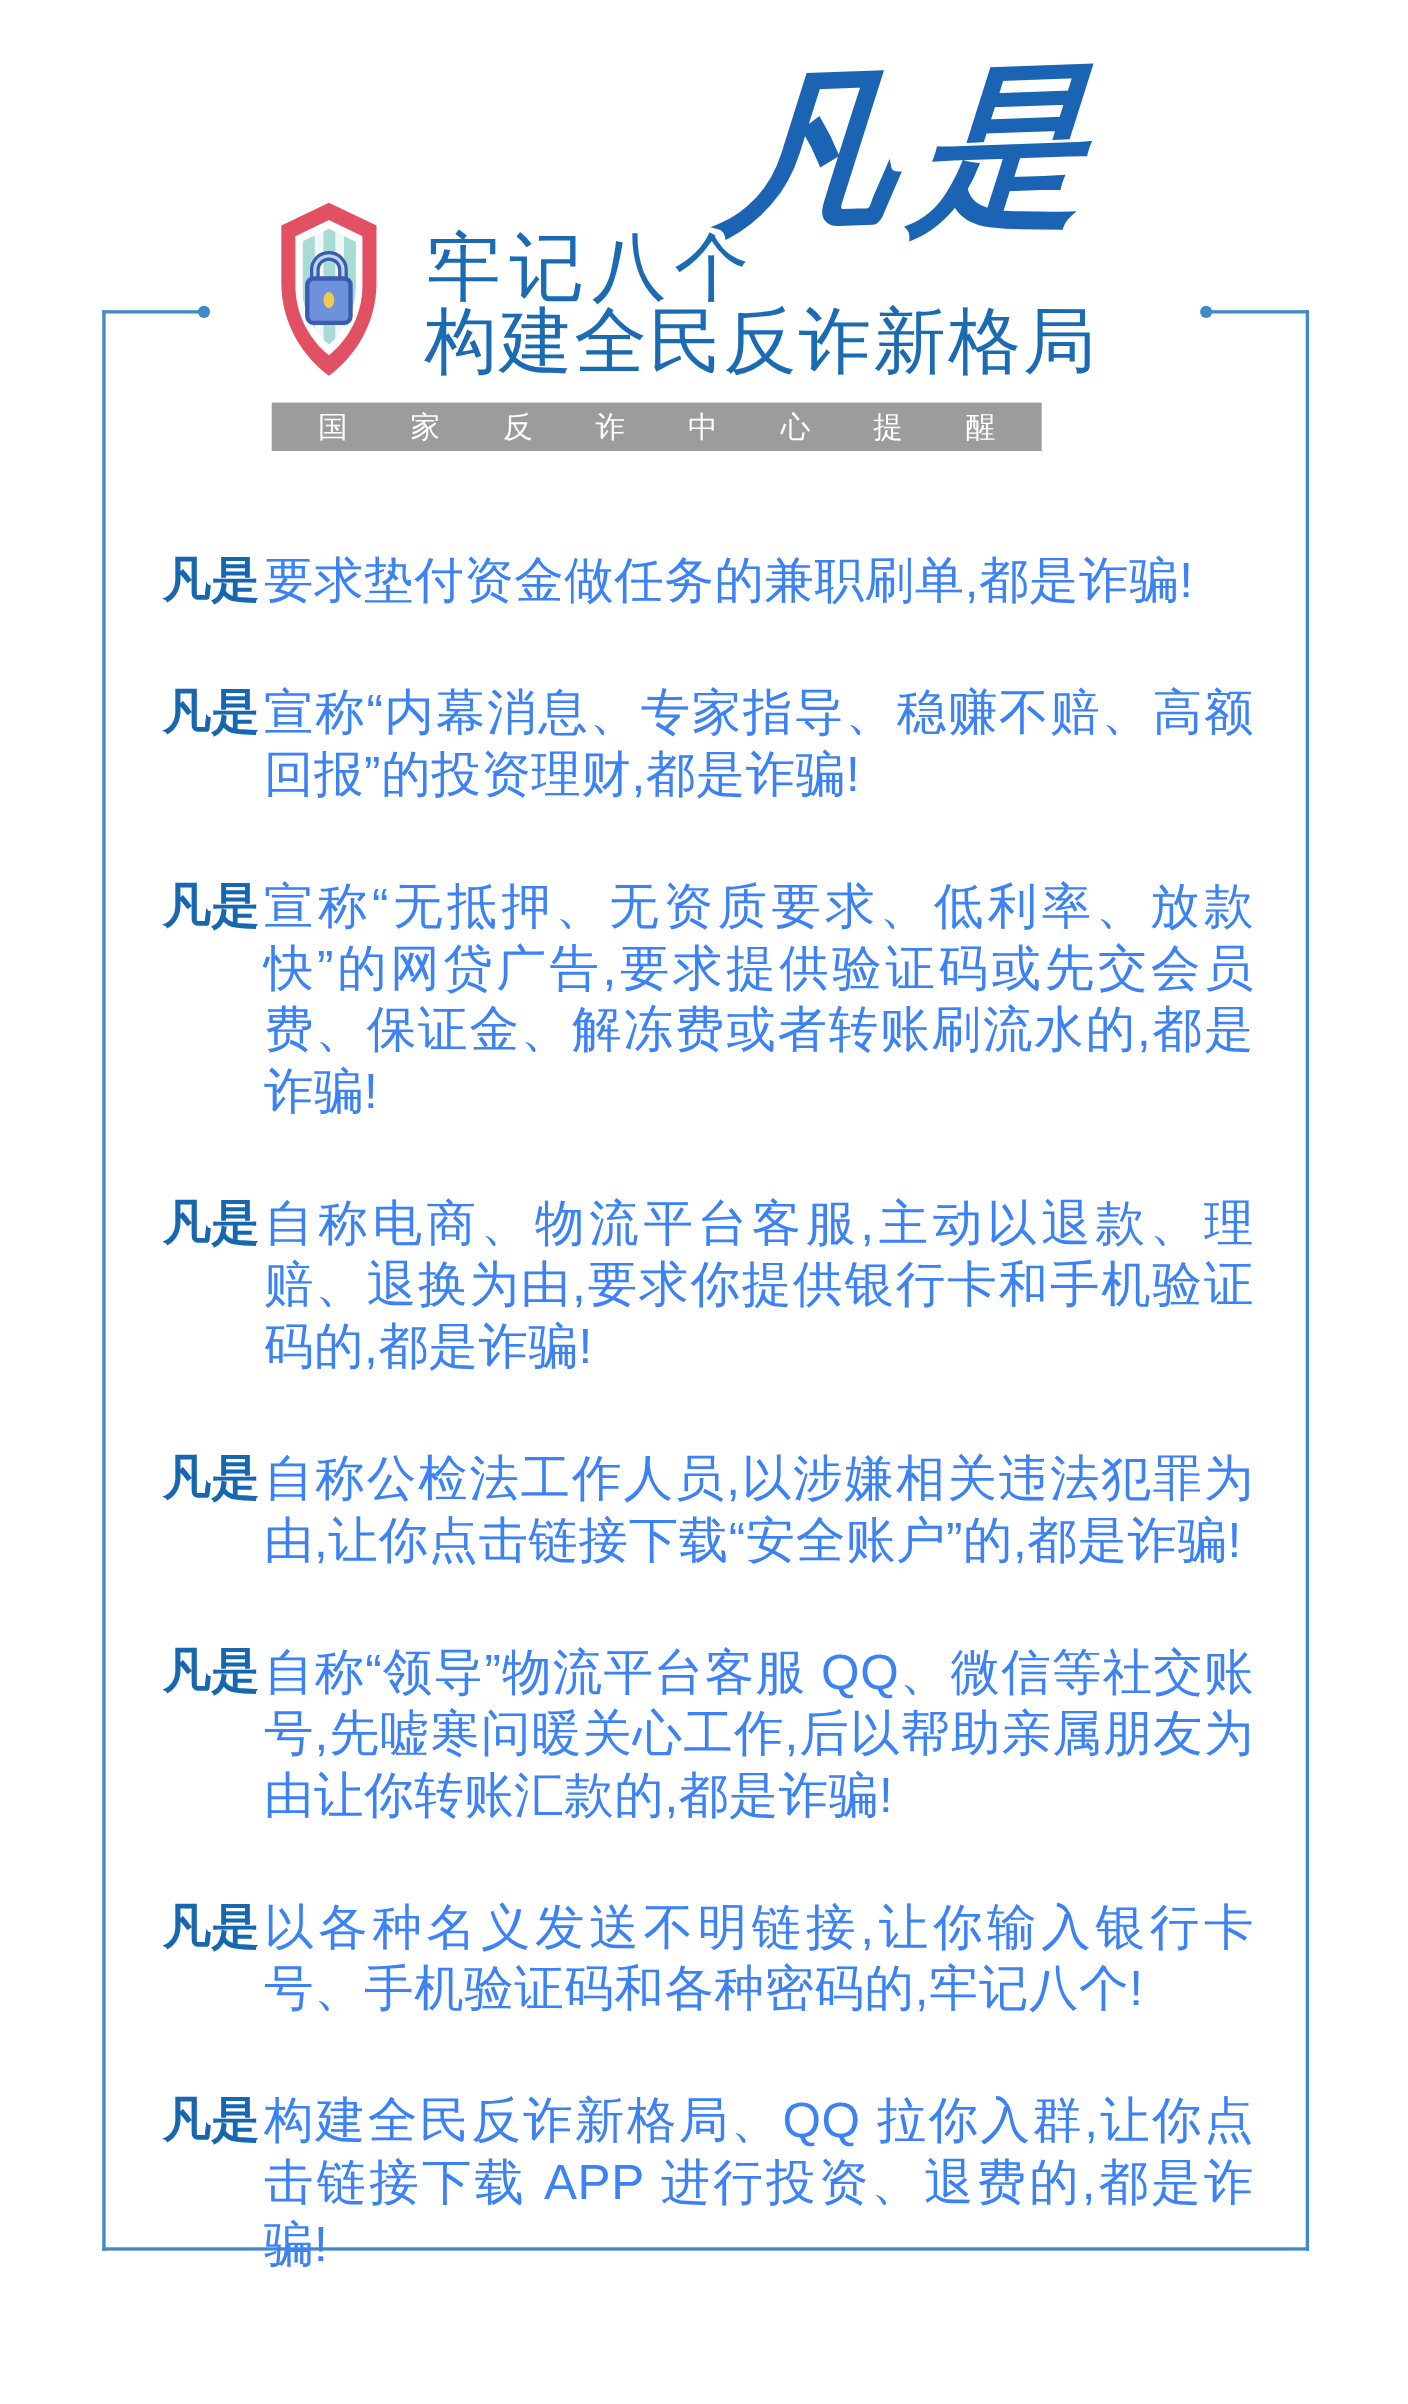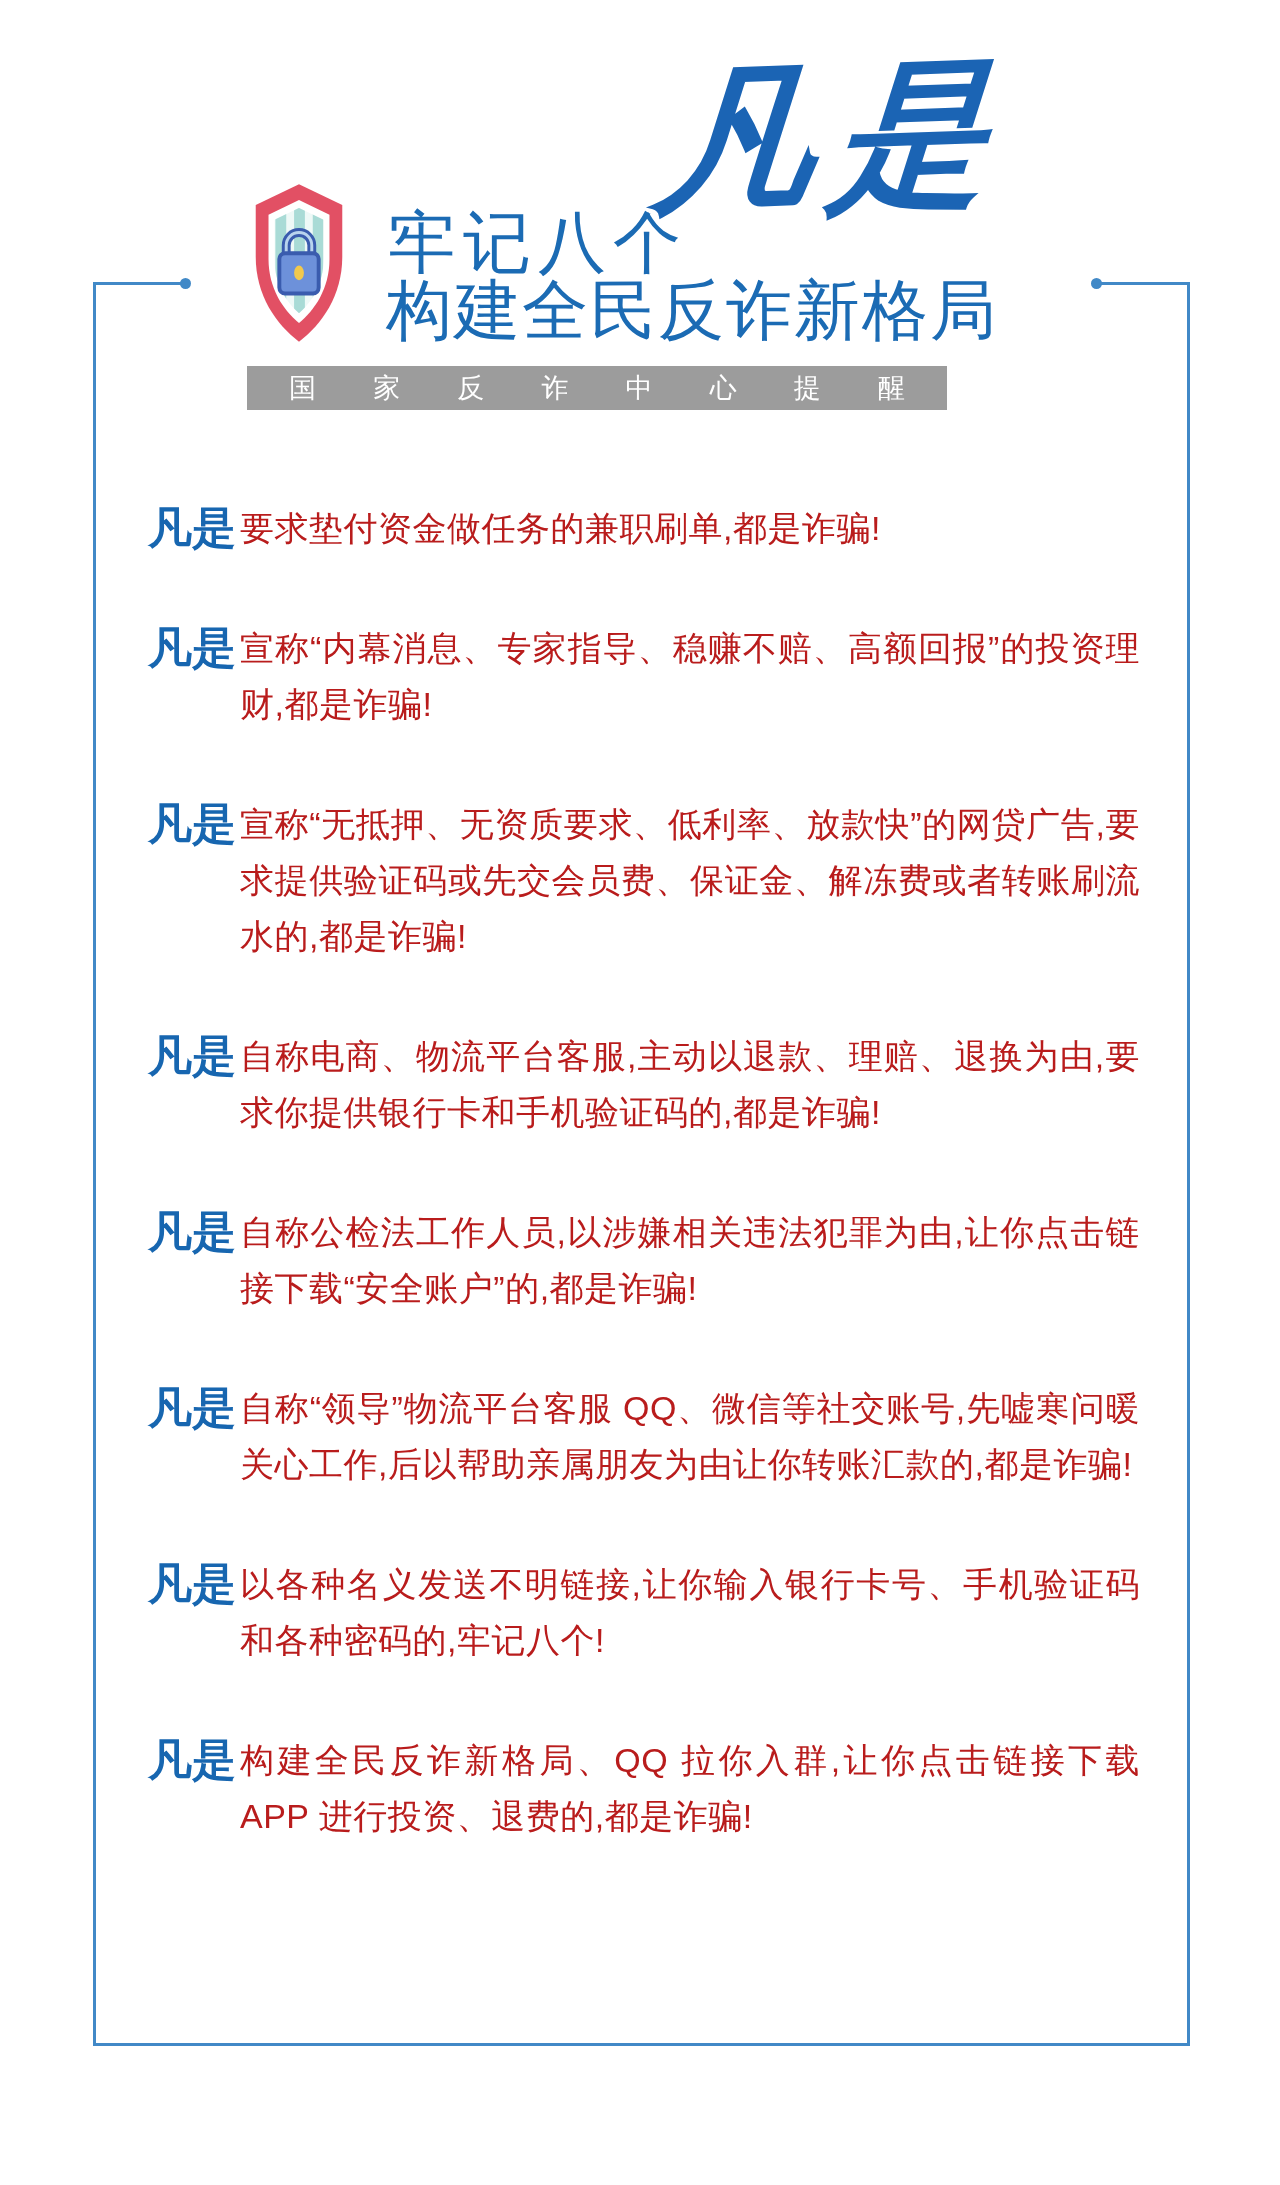--- a/index.html
+++ b/index.html
@@ -98,23 +98,23 @@
     flex: 0 0 92px;
     font-size: 44px;
     line-height: 56px;
     font-weight: 700;
     color: #1766b0;
     white-space: nowrap;
   }
   .item .text {
     margin: 0;
     width: 900px;
-    font-size: 34px;
+    font-size: 45px;
     line-height: 56px;
-    color: #b91c1c;
+    color: #3b82f6;
     text-align: justify;
     letter-spacing: 0.5px;
   }
 </style>
 </head>
 <body>
 
 <div class="poster">
 
   <div class="frame-line frame-left-v"></div>

